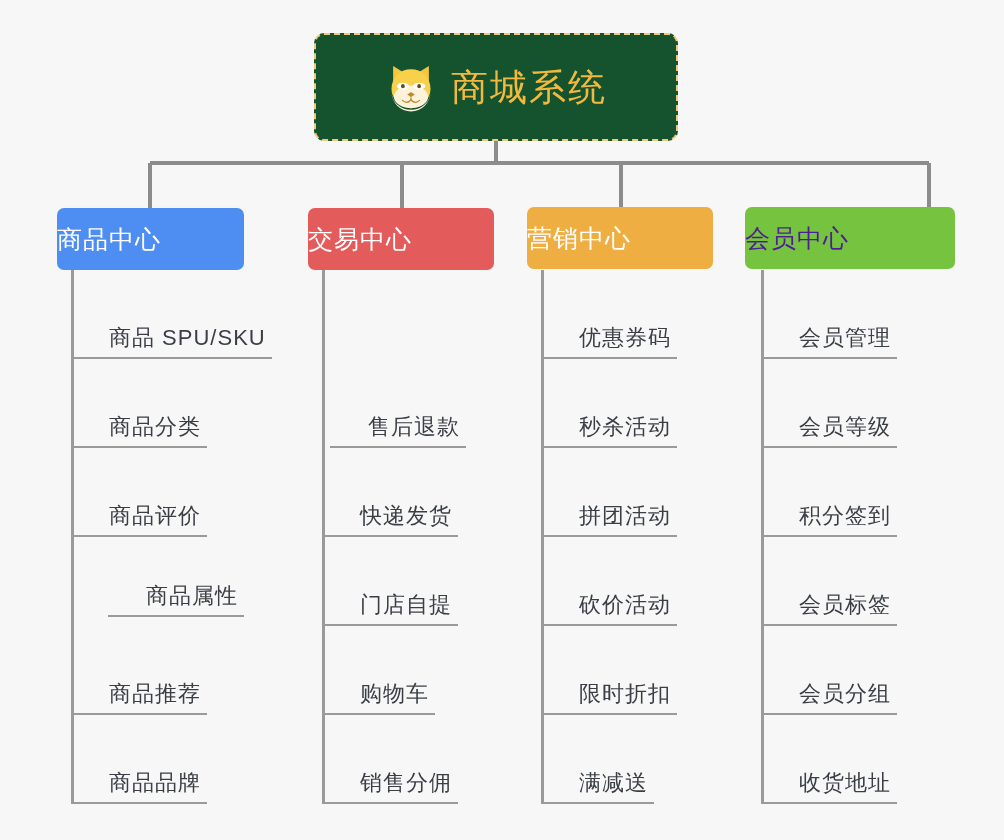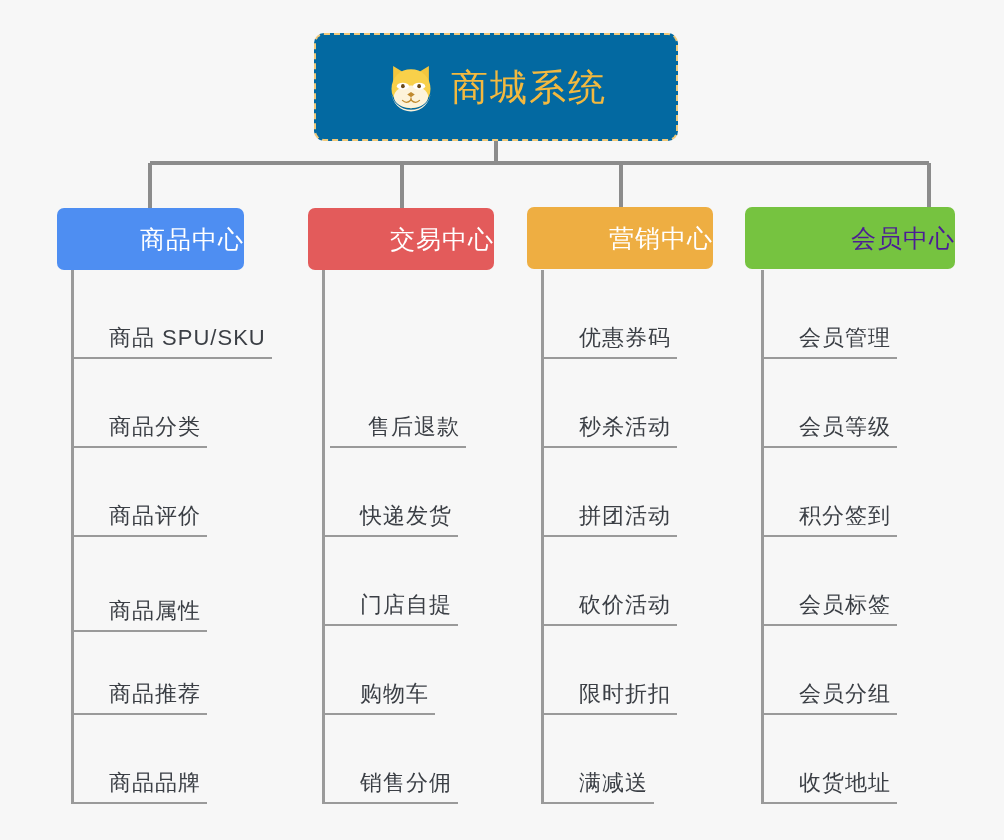--- a/index.html
+++ b/index.html
@@ -31,21 +31,21 @@
 
   
   .wires{position:absolute;left:0;top:0;width:1004px;height:840px;pointer-events:none;}
 
   
   .cat-box{
     position:absolute;
     height:62px;
     box-sizing:border-box;
     border-radius:7px;
-    display:flex;align-items:center;justify-content:flex-end;
+    display:flex;align-items:center;justify-content:flex-start;
     color:#ffffff;
     font-size:25px;
     letter-spacing:1px;
     white-space:nowrap;
   }
 
   
   .leaf-col{position:absolute;top:270px;}
   .rail{
     position:absolute;left:0;top:0;width:3px;background:#9a9a9a;
@@ -68,21 +68,21 @@
     color:#3b3f45;
     letter-spacing:1px;
     line-height:1.1;
   }
 </style>
 </head>
 <body style="background: rgb(247, 247, 247);">
 
 <div id="canvas">
 
-  <div class="root-node" style="border-color: rgb(240, 201, 122); background: #0369a1;">
+  <div class="root-node" style="border-color: rgb(240, 201, 122); background: #14532d;">
     <svg class="shiba" viewBox="0 0 64 64">
 
       <path d="M10 6 L10 26 L23 14 Z" fill="#f3c63e"></path>
       <path d="M54 6 L54 26 L41 14 Z" fill="#f3c63e"></path>
 
       <circle cx="32" cy="34" r="24" fill="#f8d04a"></circle>
 
       <path d="M8 38 a24 24 0 0 0 48 0 a24 22 0 0 1 -48 0 Z" fill="#fdf3da"></path>
       <ellipse cx="32" cy="44" rx="21" ry="14" fill="#fdf3da"></ellipse>
 
@@ -131,21 +131,21 @@
     <div class="rail" style="height: 534px;"></div>
     <div class="leaf" style="top:0px;">
       <div class="leaf-inner"><span class="leaf-text">商品 SPU/SKU</span></div>
     </div>
     <div class="leaf" style="top:89px;">
       <div class="leaf-inner"><span class="leaf-text">商品分类</span></div>
     </div>
     <div class="leaf" style="top:178px;">
       <div class="leaf-inner"><span class="leaf-text">商品评价</span></div>
     </div>
-    <div class="leaf" style="top:273px;">
+    <div class="leaf" style="top:258px;padding-left:37px;">
       <div class="leaf-inner"><span class="leaf-text">商品属性</span></div>
     </div>
     <div class="leaf" style="top:356px;">
       <div class="leaf-inner"><span class="leaf-text">商品推荐</span></div>
     </div>
     <div class="leaf" style="top:445px;">
       <div class="leaf-inner"><span class="leaf-text">商品品牌</span></div>
     </div>
   </div>
 

